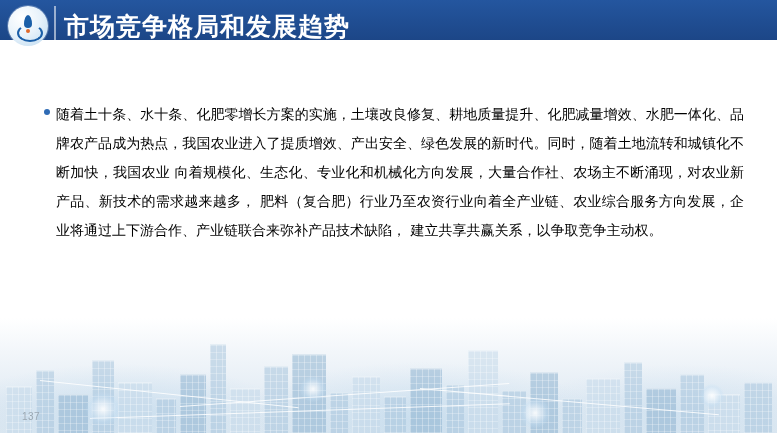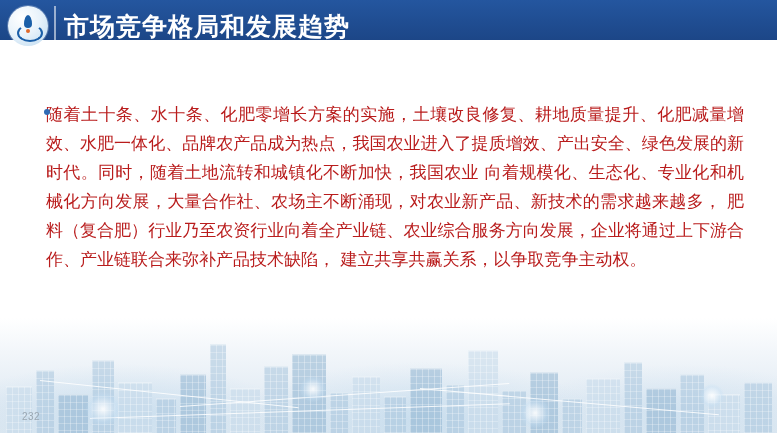--- a/index.html
+++ b/index.html
@@ -112,25 +112,25 @@
   .bullet-dot {
     position: absolute;
     left: 0;
     top: 9px;
     width: 6px;
     height: 6px;
     border-radius: 50%;
     background: #2f6bb5;
   }
   .bullet-text {
-    margin-left: 2px;
+    margin-left: 12px;
     font-family: "DejaVu Serif", "Liberation Serif", serif;
-    font-size: 17px;
+    font-size: 14px;
     line-height: 29px;
-    color: #b91c1c;
+    color: #000000;
     text-align: justify;
     text-justify: inter-ideograph;
   }
 
   
   .cityband {
     position: absolute;
     left: 0;
     bottom: 0;
     width: 777px;
@@ -332,17 +332,17 @@
       <div class="swoosh" style="left:180px; top:88px; width:330px; transform: rotate(-4deg);"></div>
       <div class="swoosh" style="left:420px; top:70px; width:300px; transform: rotate(5deg);"></div>
       <div class="swoosh" style="left:90px;  top:100px;width:420px; transform: rotate(-2deg);"></div>
 
       <div class="glow" style="left:86px;  top:74px; width:34px; height:34px;"></div>
       <div class="glow" style="left:300px; top:58px; width:26px; height:26px;"></div>
       <div class="glow" style="left:520px; top:80px; width:30px; height:30px;"></div>
       <div class="glow" style="left:700px; top:66px; width:24px; height:24px;"></div>
     </div>
 
-    <div class="page-number">232</div>
+    <div class="page-number">137</div>
 
 
   </div>
 </div>
 
 </body></html>

